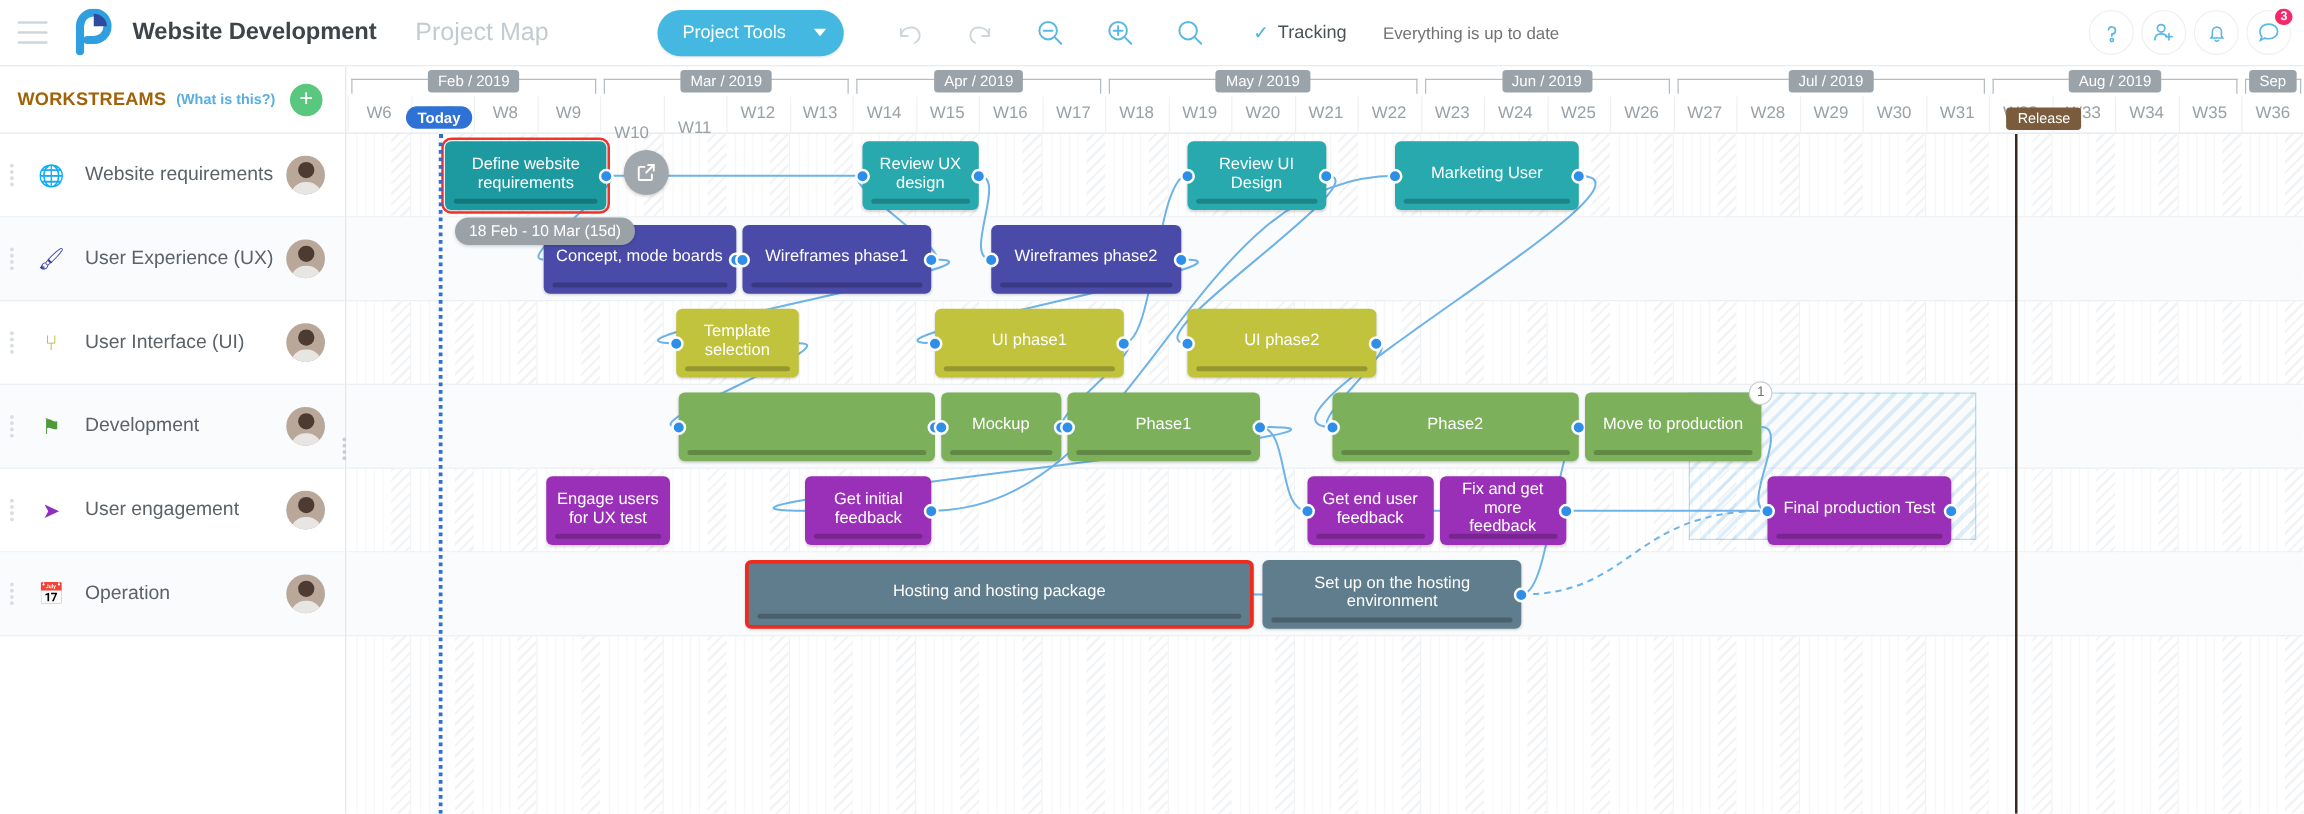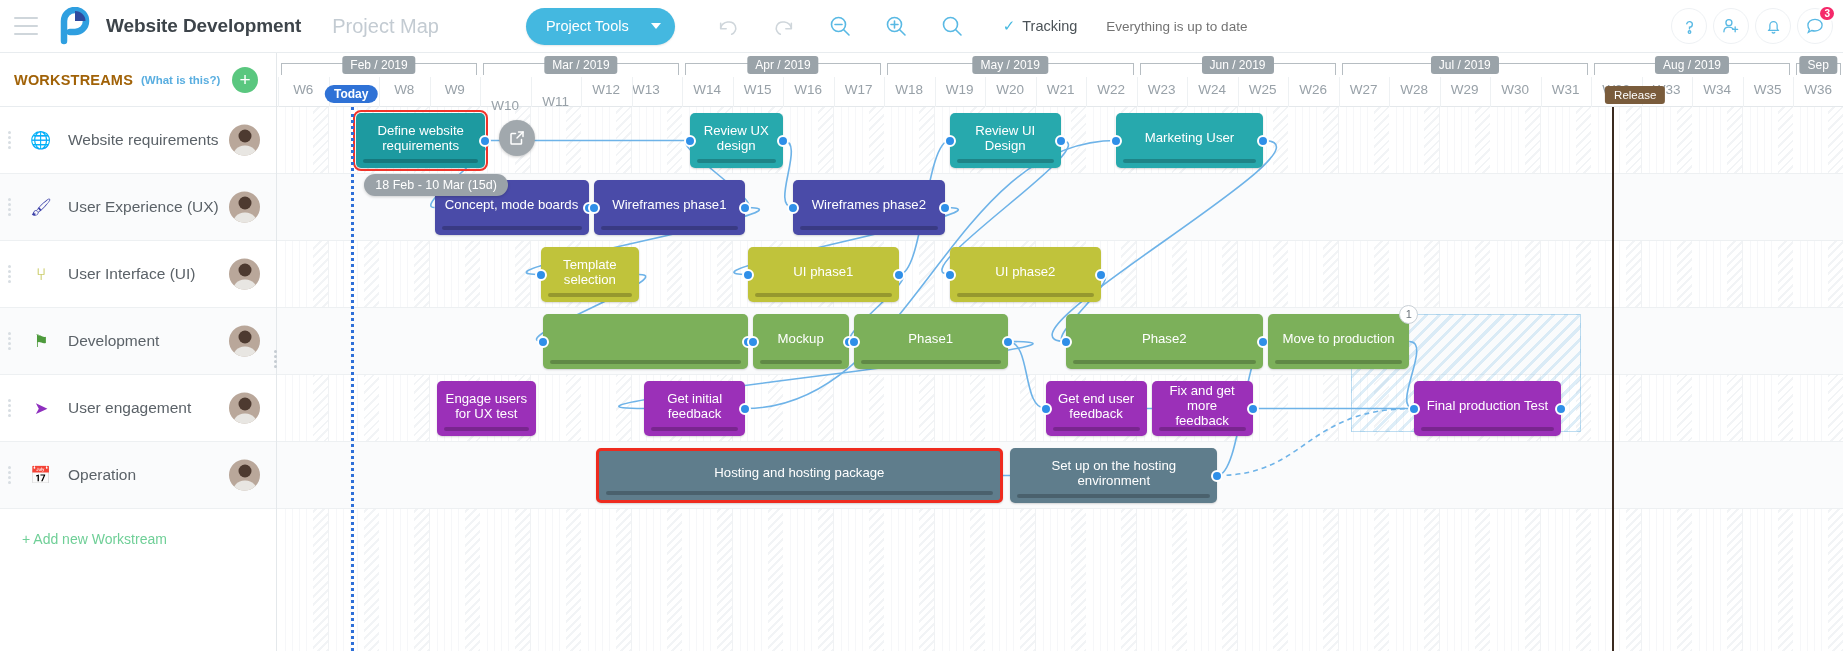--- a/index.html
+++ b/index.html
@@ -464,21 +464,20 @@
           <i></i>
         </span>
         <span class="ws-ico" style="color:#4a6270">📅</span>
         <span class="ws-name">Operation</span>
         <span class="ws-avatar">
           <span class="head"></span>
           <span class="body"></span>
         </span>
       </div>
     </div>
-  <div class="add-ws">+ Add new Workstream</div>
 </div>
 
 <div id="splitter">
   <i></i>
     <i></i>
     <i></i>
     <i></i>
 </div>
 
 <div id="timeline">
@@ -832,21 +831,21 @@
       <div class="week-lbl" style="left: 127.25px;">W8</div>
       <div class="hdr-week-sep" style="left: 102px;"></div>
       <div class="week-lbl" style="left: 177.75px;">W9</div>
       <div class="hdr-week-sep" style="left: 152.5px;"></div>
       <div class="week-lbl" style="left: 228.25px; margin-top: 16px;">W10</div>
       <div class="hdr-week-sep" style="left: 203px;"></div>
       <div class="week-lbl" style="left: 278.75px; margin-top: 12px;">W11</div>
       <div class="hdr-week-sep" style="left: 253.5px;"></div>
       <div class="week-lbl" style="left: 329.25px;">W12</div>
       <div class="hdr-week-sep" style="left: 304px;"></div>
-      <div class="week-lbl" style="left: 369px; text-align: right;">W13</div>
+      <div class="week-lbl" style="left: 379px; text-align: right;">W13</div>
       <div class="hdr-week-sep" style="left: 354.5px;"></div>
       <div class="week-lbl" style="left: 430.25px;">W14</div>
       <div class="hdr-week-sep" style="left: 405px;"></div>
       <div class="week-lbl" style="left: 480.75px;">W15</div>
       <div class="hdr-week-sep" style="left: 455.5px;"></div>
       <div class="week-lbl" style="left: 531.25px;">W16</div>
       <div class="hdr-week-sep" style="left: 506px;"></div>
       <div class="week-lbl" style="left: 581.75px;">W17</div>
       <div class="hdr-week-sep" style="left: 556.5px;"></div>
       <div class="week-lbl" style="left: 632.25px;">W18</div>

